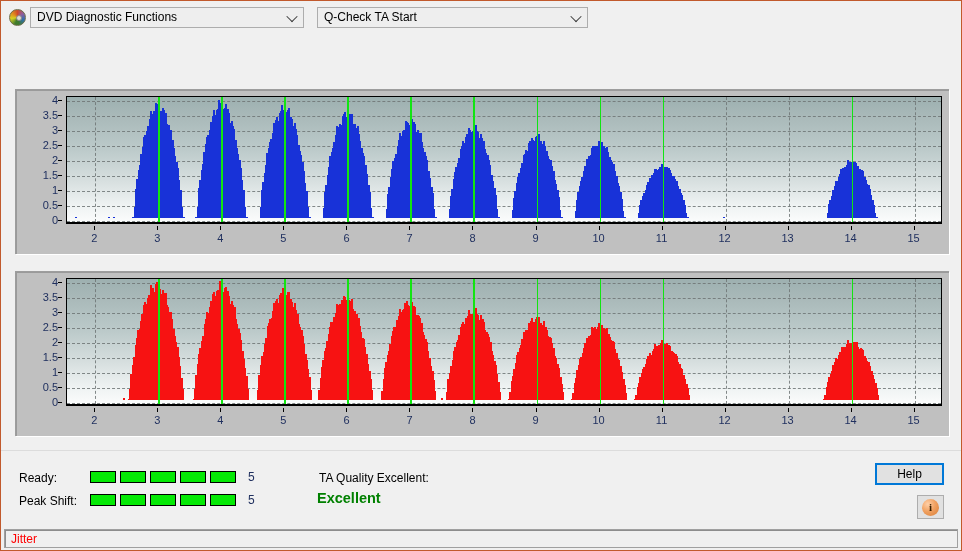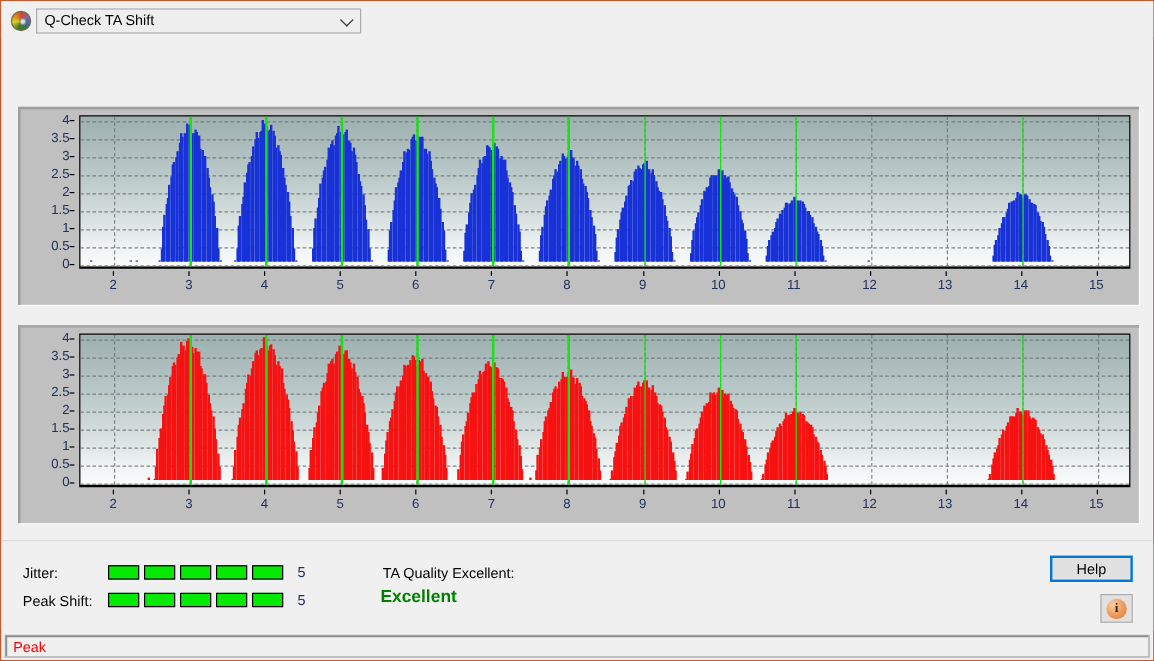--- a/index.html
+++ b/index.html
@@ -117,22 +117,26 @@
 </style>
 </head>
 <body>
 
 <div class="window">
 
 
 
   <div class="toolbar">
     <div class="disc-icon"></div>
+    <div class="combo" id="combo-function">
+      <span class="val">DVD Diagnostic Functions</span>
+      <span class="arrow"></span>
+    </div>
     <div class="combo" id="combo-test">
-      <span class="val">Q-Check TA Shift</span>
+      <span class="val">Q-Check TA Start</span>
       <span class="arrow"></span>
     </div>
   </div>
 
   <div class="chart-panel" id="chart-top">
     <div class="ylabels">
         <div class="ylab" style="top: 130.377px;">0</div>
         <div class="ytick" style="top: 130.377px;"></div>
         <div class="ylab" style="top: 115.283px;">0.5</div>
         <div class="ytick" style="top: 115.283px;"></div>
@@ -1087,21 +1091,21 @@
         <div class="xlab" style="left: 784.619px; top: 6px;">14</div>
         <div class="xtick" style="left: 784.619px;"></div>
         <div class="xlab" style="left: 847.64px; top: 6px;">15</div>
         <div class="xtick" style="left: 847.64px;"></div>
       </div>
   </div>
 
   <div class="sep"></div>
 
   <div class="info-area">
-    <div class="lbl" style="left:18px;top:18px;">Jitter:</div>
+    <div class="lbl" style="left:18px;top:18px;">Ready:</div>
     <div class="seg-row" id="jitter-segments" style="left:89px;top:18px;align-items:center;">
       <span class="seg" style="background: rgb(5, 233, 5);"></span>
         <span class="seg" style="background: rgb(5, 233, 5);"></span>
         <span class="seg" style="background: rgb(5, 233, 5);"></span>
         <span class="seg" style="background: rgb(5, 233, 5);"></span>
         <span class="seg" style="background: rgb(5, 233, 5);"></span>
         <span class="seg-val">5</span>
     </div>
 
     <div class="lbl" style="left:18px;top:41px;">Peak Shift:</div>
@@ -1117,16 +1121,16 @@
     <div class="lbl" style="left:318px;top:18px;">TA Quality Excellent:</div>
     <div class="quality" style="left:316px;top:37px;">Excellent</div>
   </div>
 
   <div class="btn-start">Help</div>
   <div class="btn-info">
     <span class="info-circle">i</span>
   </div>
 
   <div class="statusbar">
-    <span class="status-text">Peak</span>
+    <span class="status-text">Jitter</span>
   </div>
 
 </div>
 
 </body></html>

